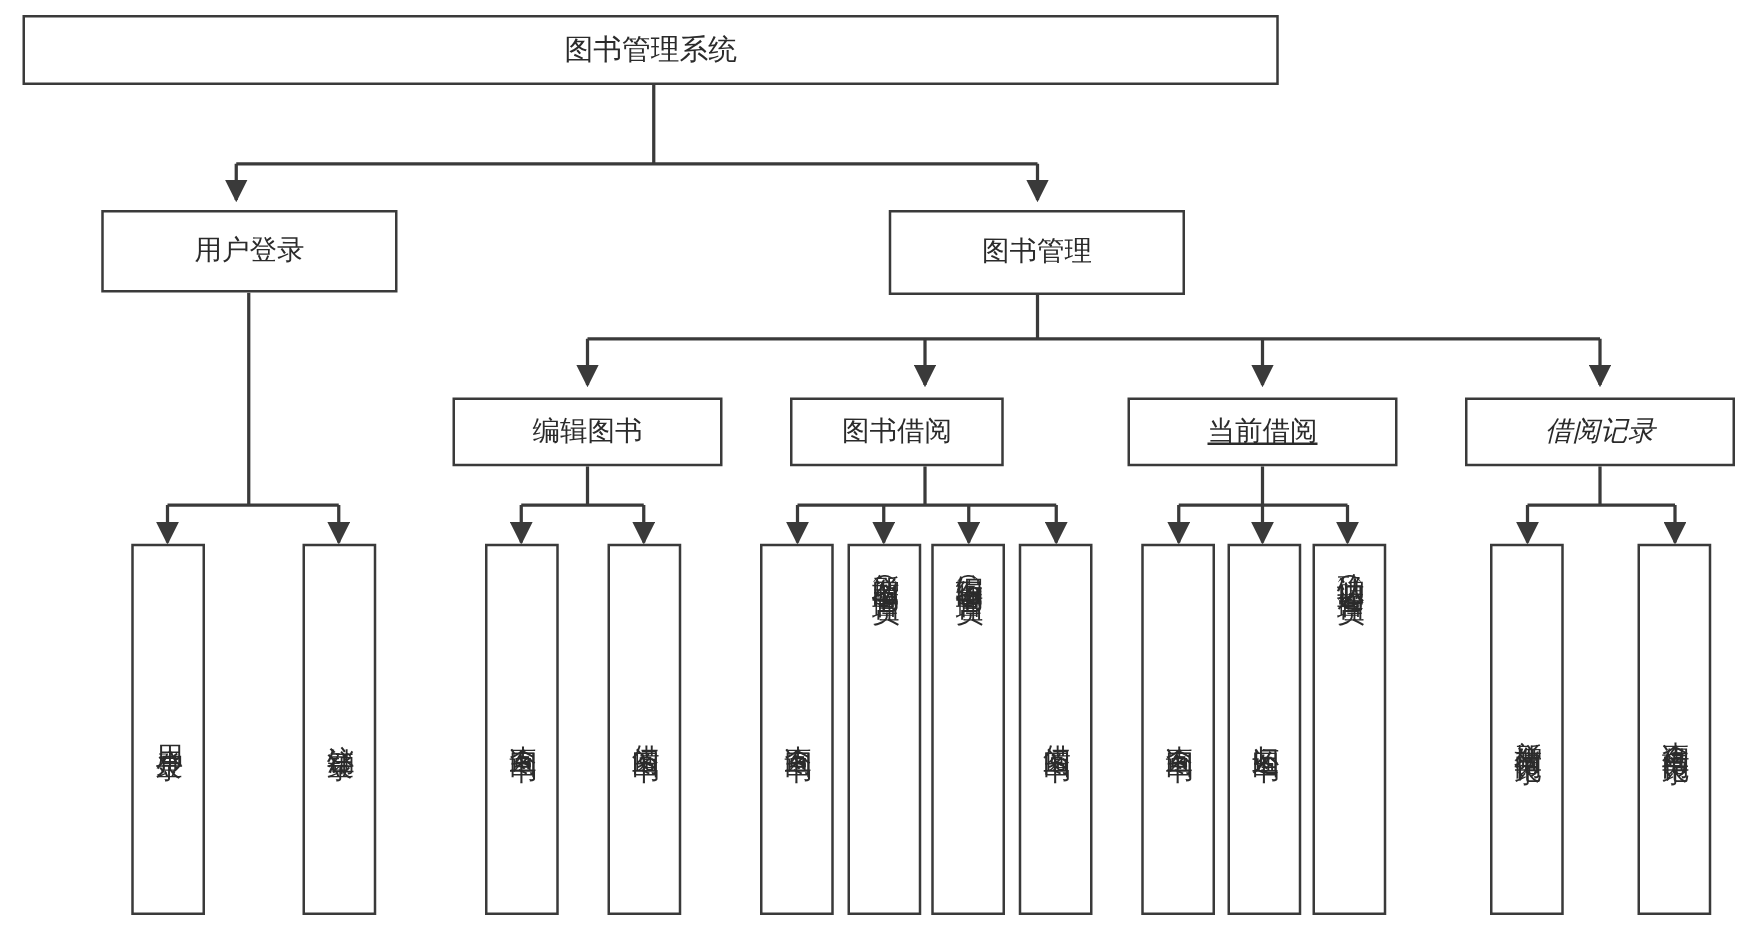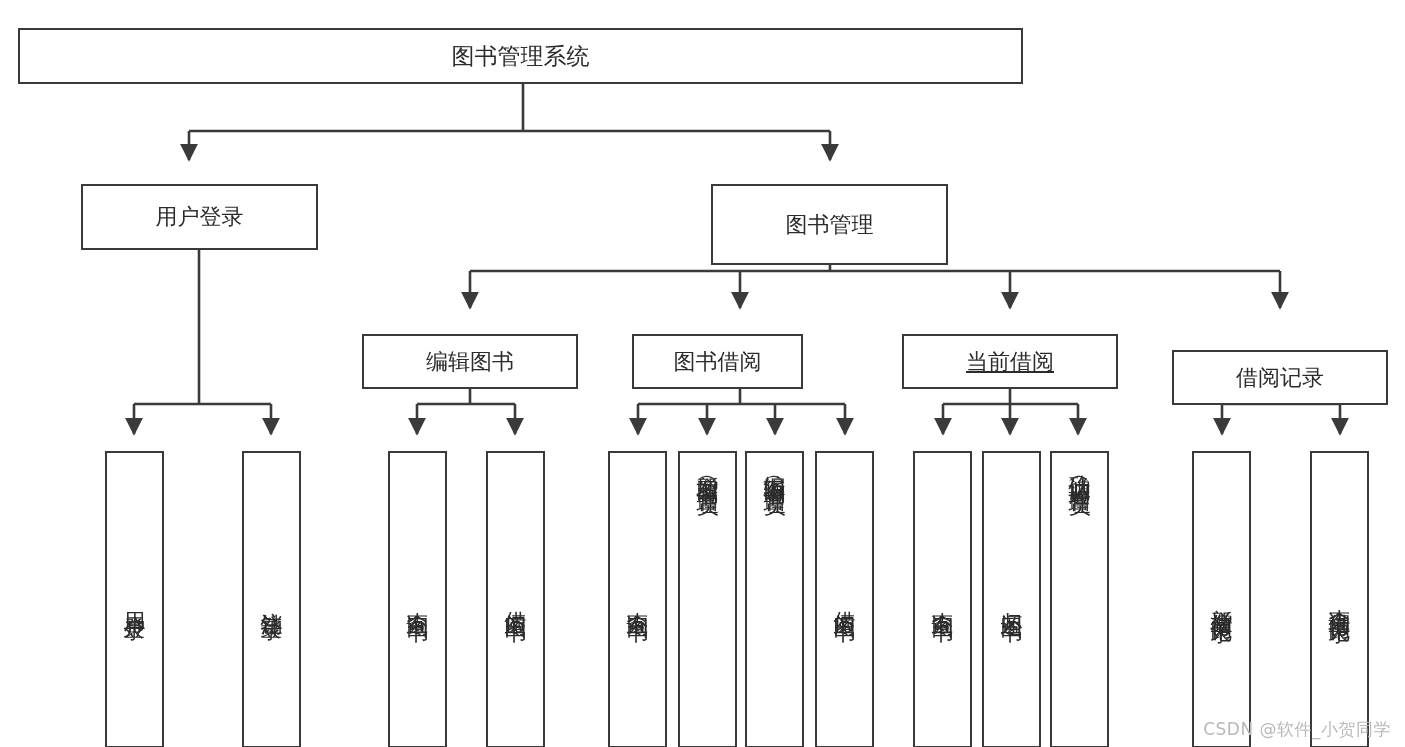--- a/index.html
+++ b/index.html
@@ -15,21 +15,20 @@
 
   .node{
     position:absolute;
     box-sizing:border-box;
     background:#ffffff;
     border:2px solid #3a3a3a;
     display:flex;
     align-items:center;
     justify-content:center;
     color:#2b2b2b;
-    margin-top:16px;
   }
   .node .label{
     display:block;
     text-align:center;
     line-height:1.15;
     white-space:pre;
   }
 
   
   .h-node .label{font-size:22px;}
@@ -119,37 +118,37 @@
   </svg>
 
   <div class="node h-node root" style="left:18px;top:12px;width:1005px;height:56px;">
     <span class="label">图书管理系统</span>
   </div>
 
   <div class="node h-node" style="left:81px;top:168px;width:237px;height:66px;">
     <span class="label">用户登录</span>
   </div>
 
-  <div class="node h-node" style="left:711px;top:168px;width:237px;height:81px;">
+  <div class="node h-node" style="left:711px;top:168px;width:237px;height:68px;">
     <span class="label">图书管理</span>
   </div>
 
   <div class="node h-node" style="left:362px;top:318px;width:216px;height:55px;">
     <span class="label">编辑图书</span>
   </div>
 
   <div class="node h-node" style="left:632px;top:318px;width:171px;height:55px;">
     <span class="label">图书借阅</span>
   </div>
 
   <div class="node h-node" style="left:902px;top:318px;width:216px;height:55px;text-decoration:underline;">
     <span class="label">当前借阅</span>
   </div>
 
-  <div class="node h-node" style="left:1172px;top:334px;width:216px;height:55px;">
+  <div class="node h-node" style="left:1172px;top:318px;width:216px;height:55px;font-style:italic;">
     <span class="label">借阅记录</span>
   </div>
 
   <div class="node v-node centered" style="left:105px;top:435px;width:59px;height:297px;">
     <span class="label">用户登录</span>
   </div>
 
   <div class="node v-node centered" style="left:242px;top:435px;width:59px;height:297px;">
     <span class="label">注销登录</span>
   </div>
@@ -191,14 +190,13 @@
   </div>
 
   <div class="node v-node centered" style="left:1192px;top:435px;width:59px;height:297px;">
     <span class="label">新增借阅记录</span>
   </div>
 
   <div class="node v-node centered" style="left:1310px;top:435px;width:59px;height:297px;">
     <span class="label">查询借阅记录</span>
   </div>
 
-  <div id="watermark">CSDN @软件_小贺同学</div>
 </div>
 
 </body></html>

